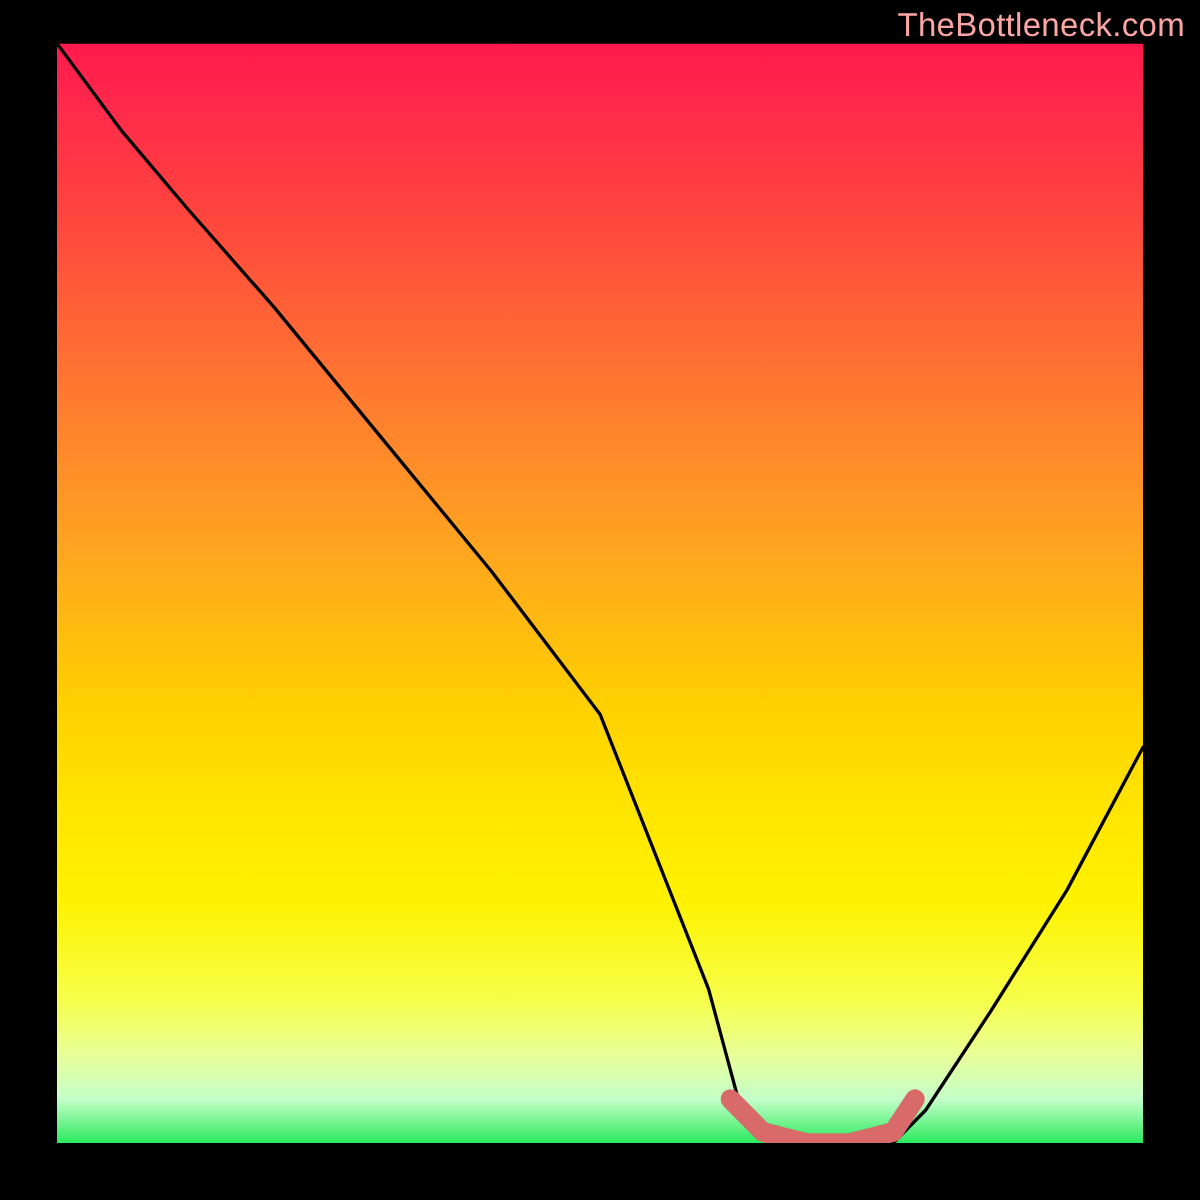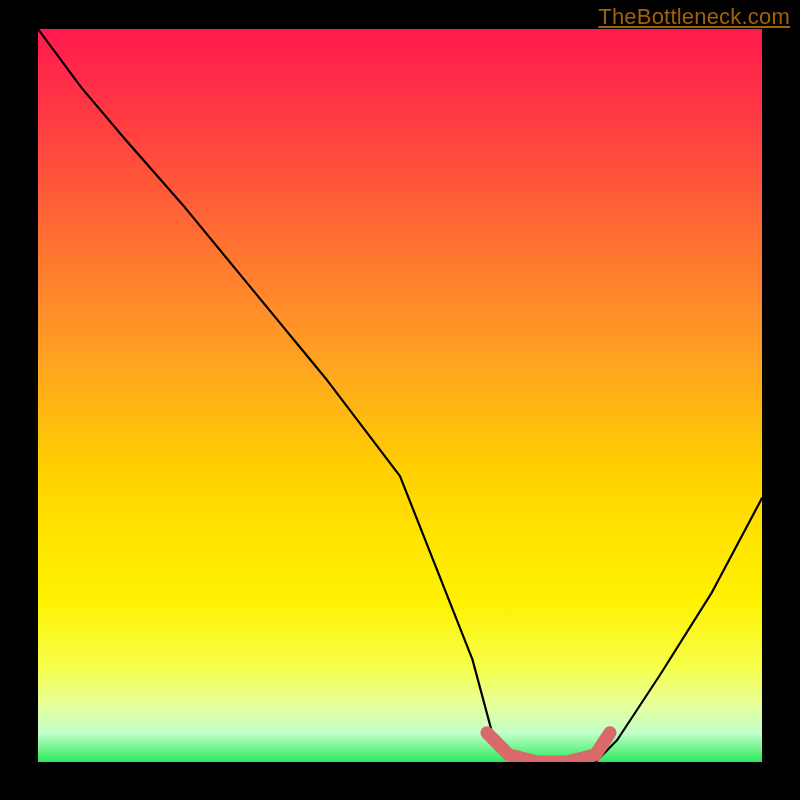--- a/index.html
+++ b/index.html
@@ -12,27 +12,26 @@
   }
   .container {
     position: relative;
     width: 800px;
     height: 800px;
   }
   .watermark {
     position: absolute;
     top: 4px;
     right: 10px;
-    color: #a16207;
+    color: #fca5a5;
     font-family: Arial, Helvetica, sans-serif;
     font-size: 22px;
     font-weight: 500;
     z-index: 5;
     letter-spacing: 0.2px;
-    text-decoration: underline;
   }
   
   .plot-outer {
     position: absolute;
     left: 38px;
     top: 29px;
     width: 724px;
     height: 733px;
     background: #000;
   }

